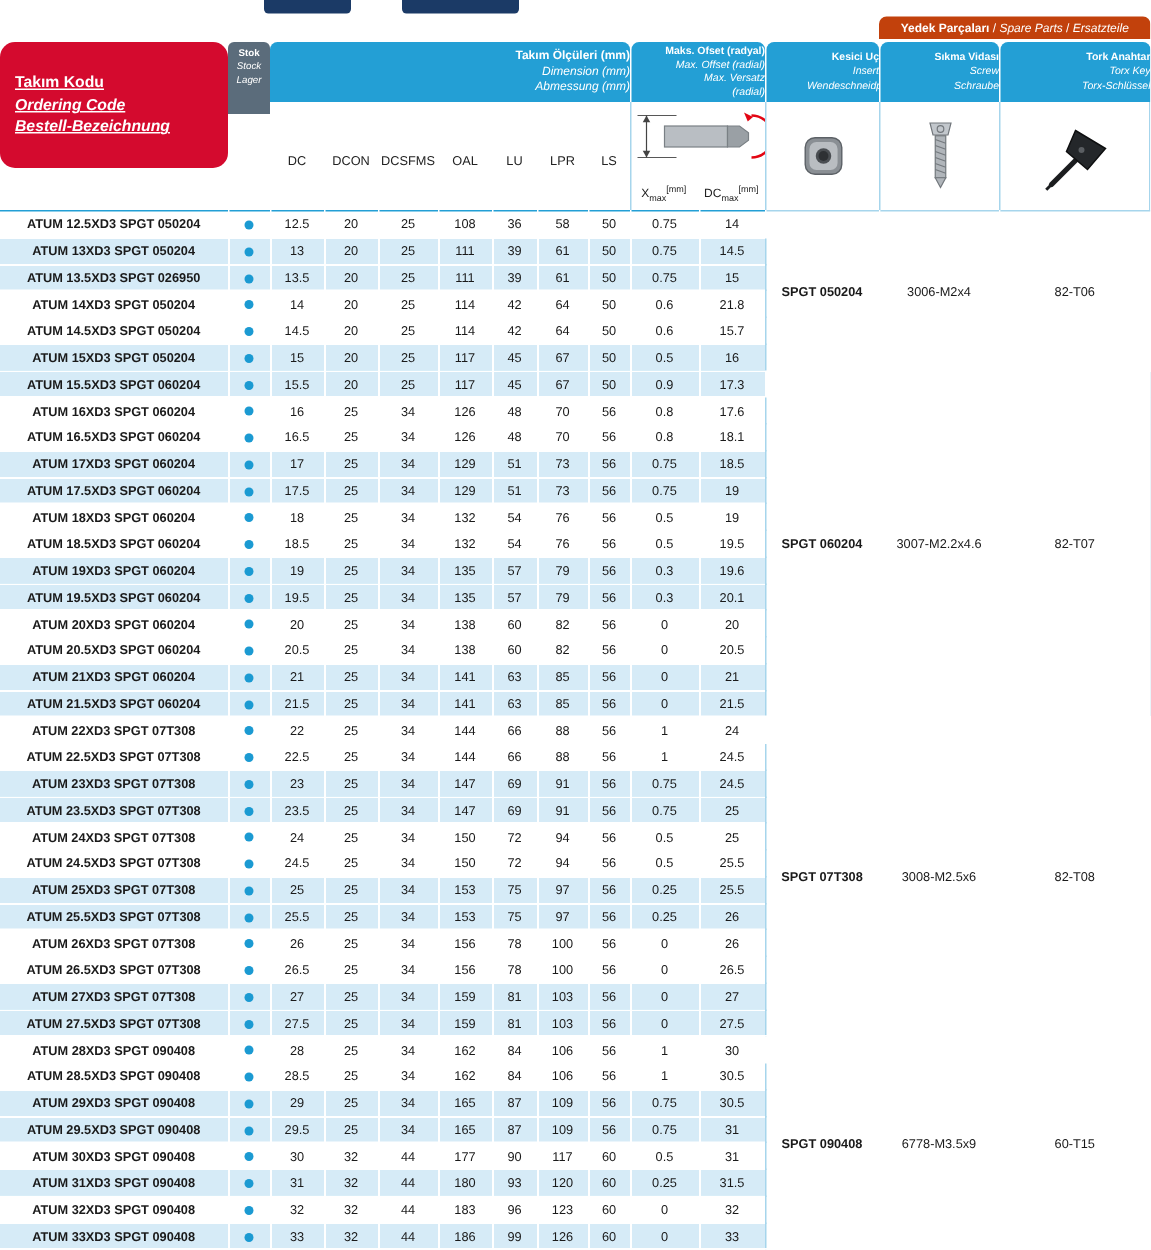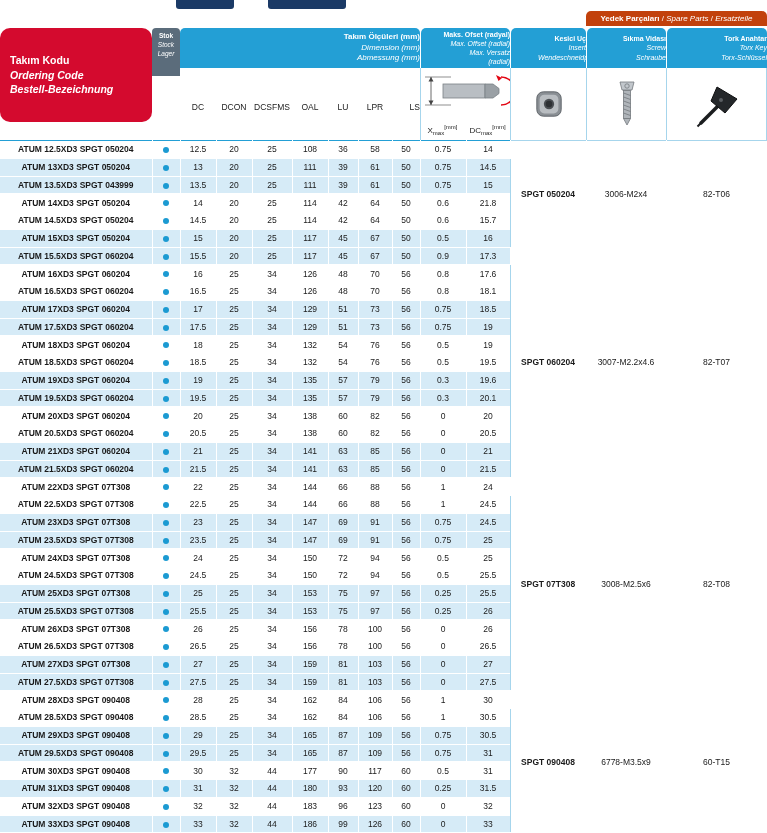--- a/index.html
+++ b/index.html
@@ -9,23 +9,23 @@
   
   .clip-tab{position:absolute;top:0;height:9px;background:#1b3a66;border-radius:0 0 3px 3px;}
 
   
   .h3box{position:absolute;box-sizing:border-box;color:#fff;text-align:right;
          display:flex;flex-direction:column;justify-content:center;line-height:1.32;}
   .blue{background:#239fd5;border-radius:5px 5px 0 0;}
   .h3box .t{font-weight:700;}
   .h3box .i{font-style:italic;margin-left:27px;}
 
-  .red-box{position:absolute;left:0;top:28px;width:152px;height:94px;background:#d40a2e;
+  .red-box{position:absolute;left:0;top:28px;width:152px;height:84px;background:#d40a2e;
            border-radius:10px;box-sizing:border-box;color:#fff;display:flex;flex-direction:column;
-           justify-content:center;padding-left:10px;line-height:1.4;font-size:10.5px;}
+           justify-content:center;padding-left:10px;line-height:1.4;font-size:10.5px;text-decoration:underline;}
   .red-box .rt{font-weight:700;}
   .red-box .ri{font-weight:700;font-style:italic;}
 
   .stock-box{position:absolute;left:152px;top:28px;width:28px;height:48px;background:#5b6c7b;
              border-radius:4px 4px 0 0;color:#fff;font-size:6.5px;text-align:center;
              box-sizing:border-box;padding-top:4px;line-height:1.35;}
 
   .dims-box{left:180px;top:28px;width:240px;height:40px;font-size:8px;}
   .offset-box{left:421px;top:28px;width:89px;height:40px;font-size:7px;}
   .insert-box{left:511px;top:28px;width:75px;height:40px;font-size:7px;}
@@ -119,21 +119,21 @@
     <div class="i">Torx Key</div>
     <div class="i">Torx-Schlüssel</div>
   </div>
 
   <div class="sublabel" style="left:180px;width:36px;">DC</div>
   <div class="sublabel" style="left:216px;width:36px;">DCON</div>
   <div class="sublabel" style="left:252px;width:40px;">DCSFMS</div>
   <div class="sublabel" style="left:292px;width:36px;">OAL</div>
   <div class="sublabel" style="left:328px;width:30px;">LU</div>
   <div class="sublabel" style="left:358px;width:34px;">LPR</div>
-  <div class="sublabel" style="left:392px;width:28px;text-align:right;">LS</div>
+  <div class="sublabel" style="left:392px;width:28px;">LS</div>
 
   <div class="icon-zone z-offset">
     <svg width="89" height="46" viewBox="0 0 89 46">
       <line x1="10" y1="9" x2="10" y2="37" stroke="#444" stroke-width="0.8"></line>
       <path d="M10 9 l-2.5 4.5 h5 z" fill="#444"></path>
       <path d="M10 37 l-2.5 -4.5 h5 z" fill="#444"></path>
       <line x1="4" y1="9" x2="30" y2="9" stroke="#444" stroke-width="0.6"></line>
       <line x1="4" y1="37" x2="30" y2="37" stroke="#444" stroke-width="0.6"></line>
       <rect x="22" y="16" width="42" height="14" fill="#b9bec3" stroke="#7a8085" stroke-width="0.8"></rect>
       <path d="M64 16 h8 l6 4.5 v5 l-6 4.5 h-8 z" fill="#9aa0a5" stroke="#7a8085" stroke-width="0.8"></path>
@@ -220,21 +220,21 @@
           <td class="num">20</td>
           <td class="num">25</td>
           <td class="num">111</td>
           <td class="num">39</td>
           <td class="num">61</td>
           <td class="num">50</td>
           <td class="num">0.75</td>
           <td class="num">14.5</td>
         </tr>
         <tr class="blue">
-          <td class="code">ATUM 13.5XD3 SPGT 043999</td>
+          <td class="code">ATUM 13.5XD3 SPGT 026950</td>
           <td class="stock"><span class="dot"></span></td>
           <td class="num">13.5</td>
           <td class="num">20</td>
           <td class="num">25</td>
           <td class="num">111</td>
           <td class="num">39</td>
           <td class="num">61</td>
           <td class="num">50</td>
           <td class="num">0.75</td>
           <td class="num">15</td>

